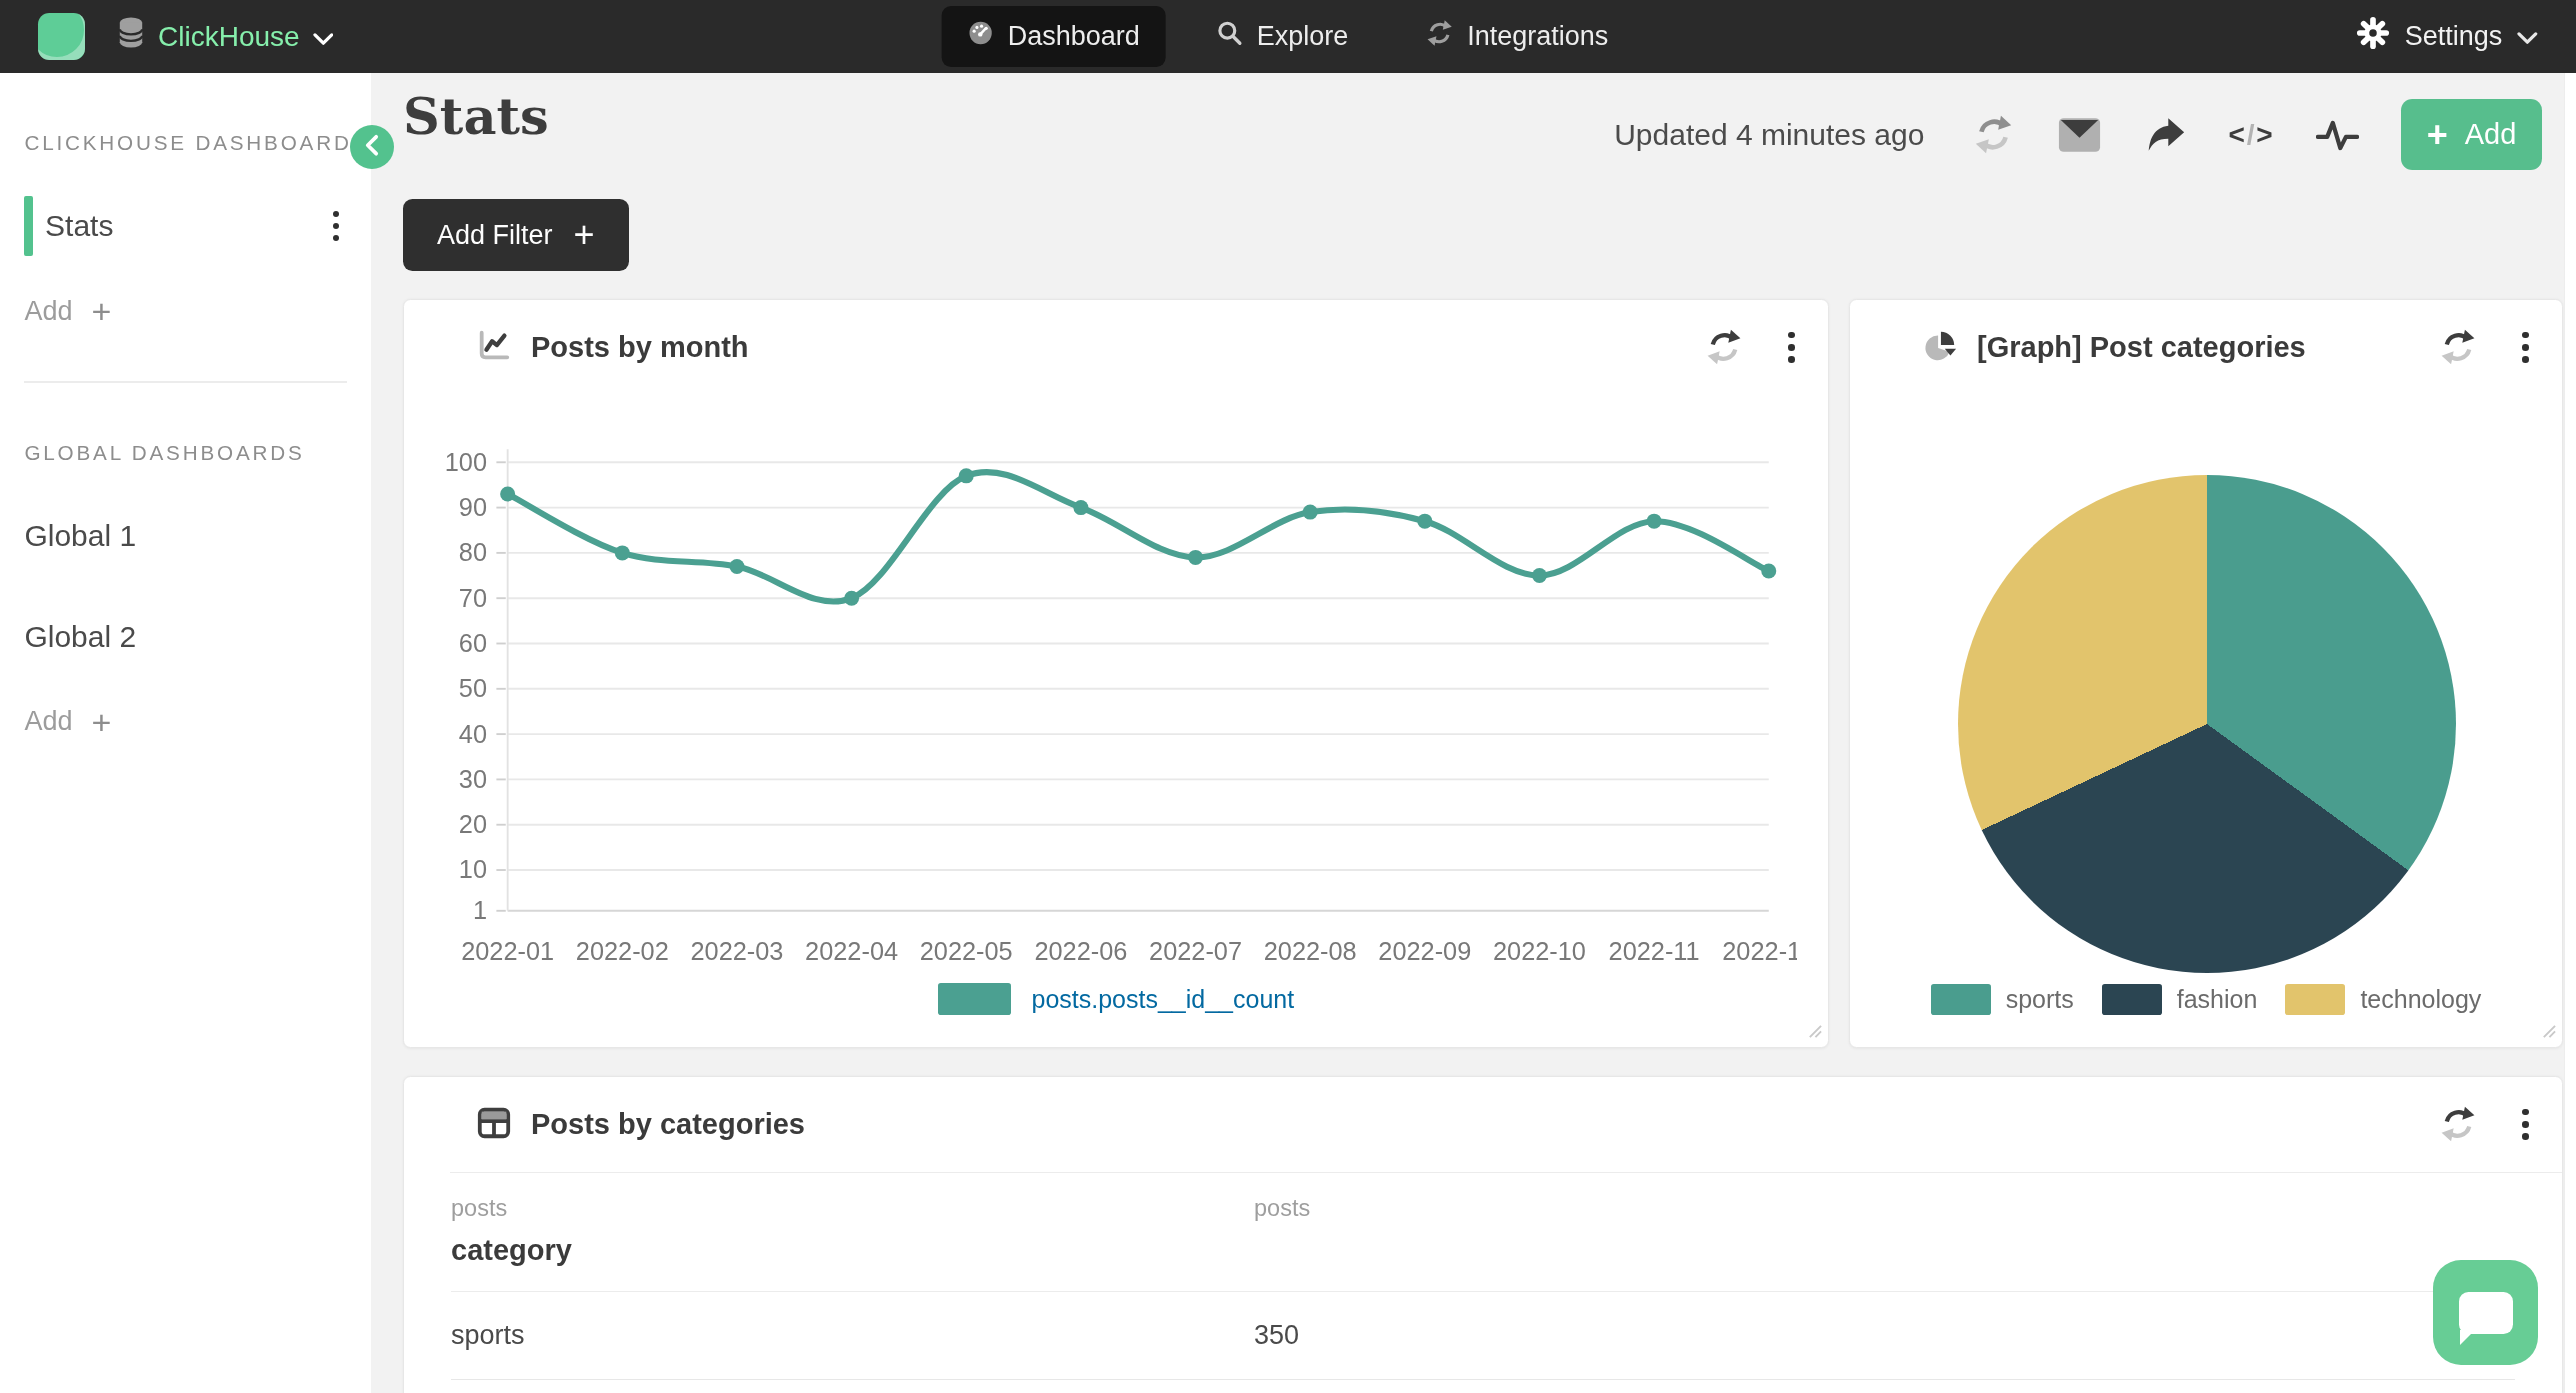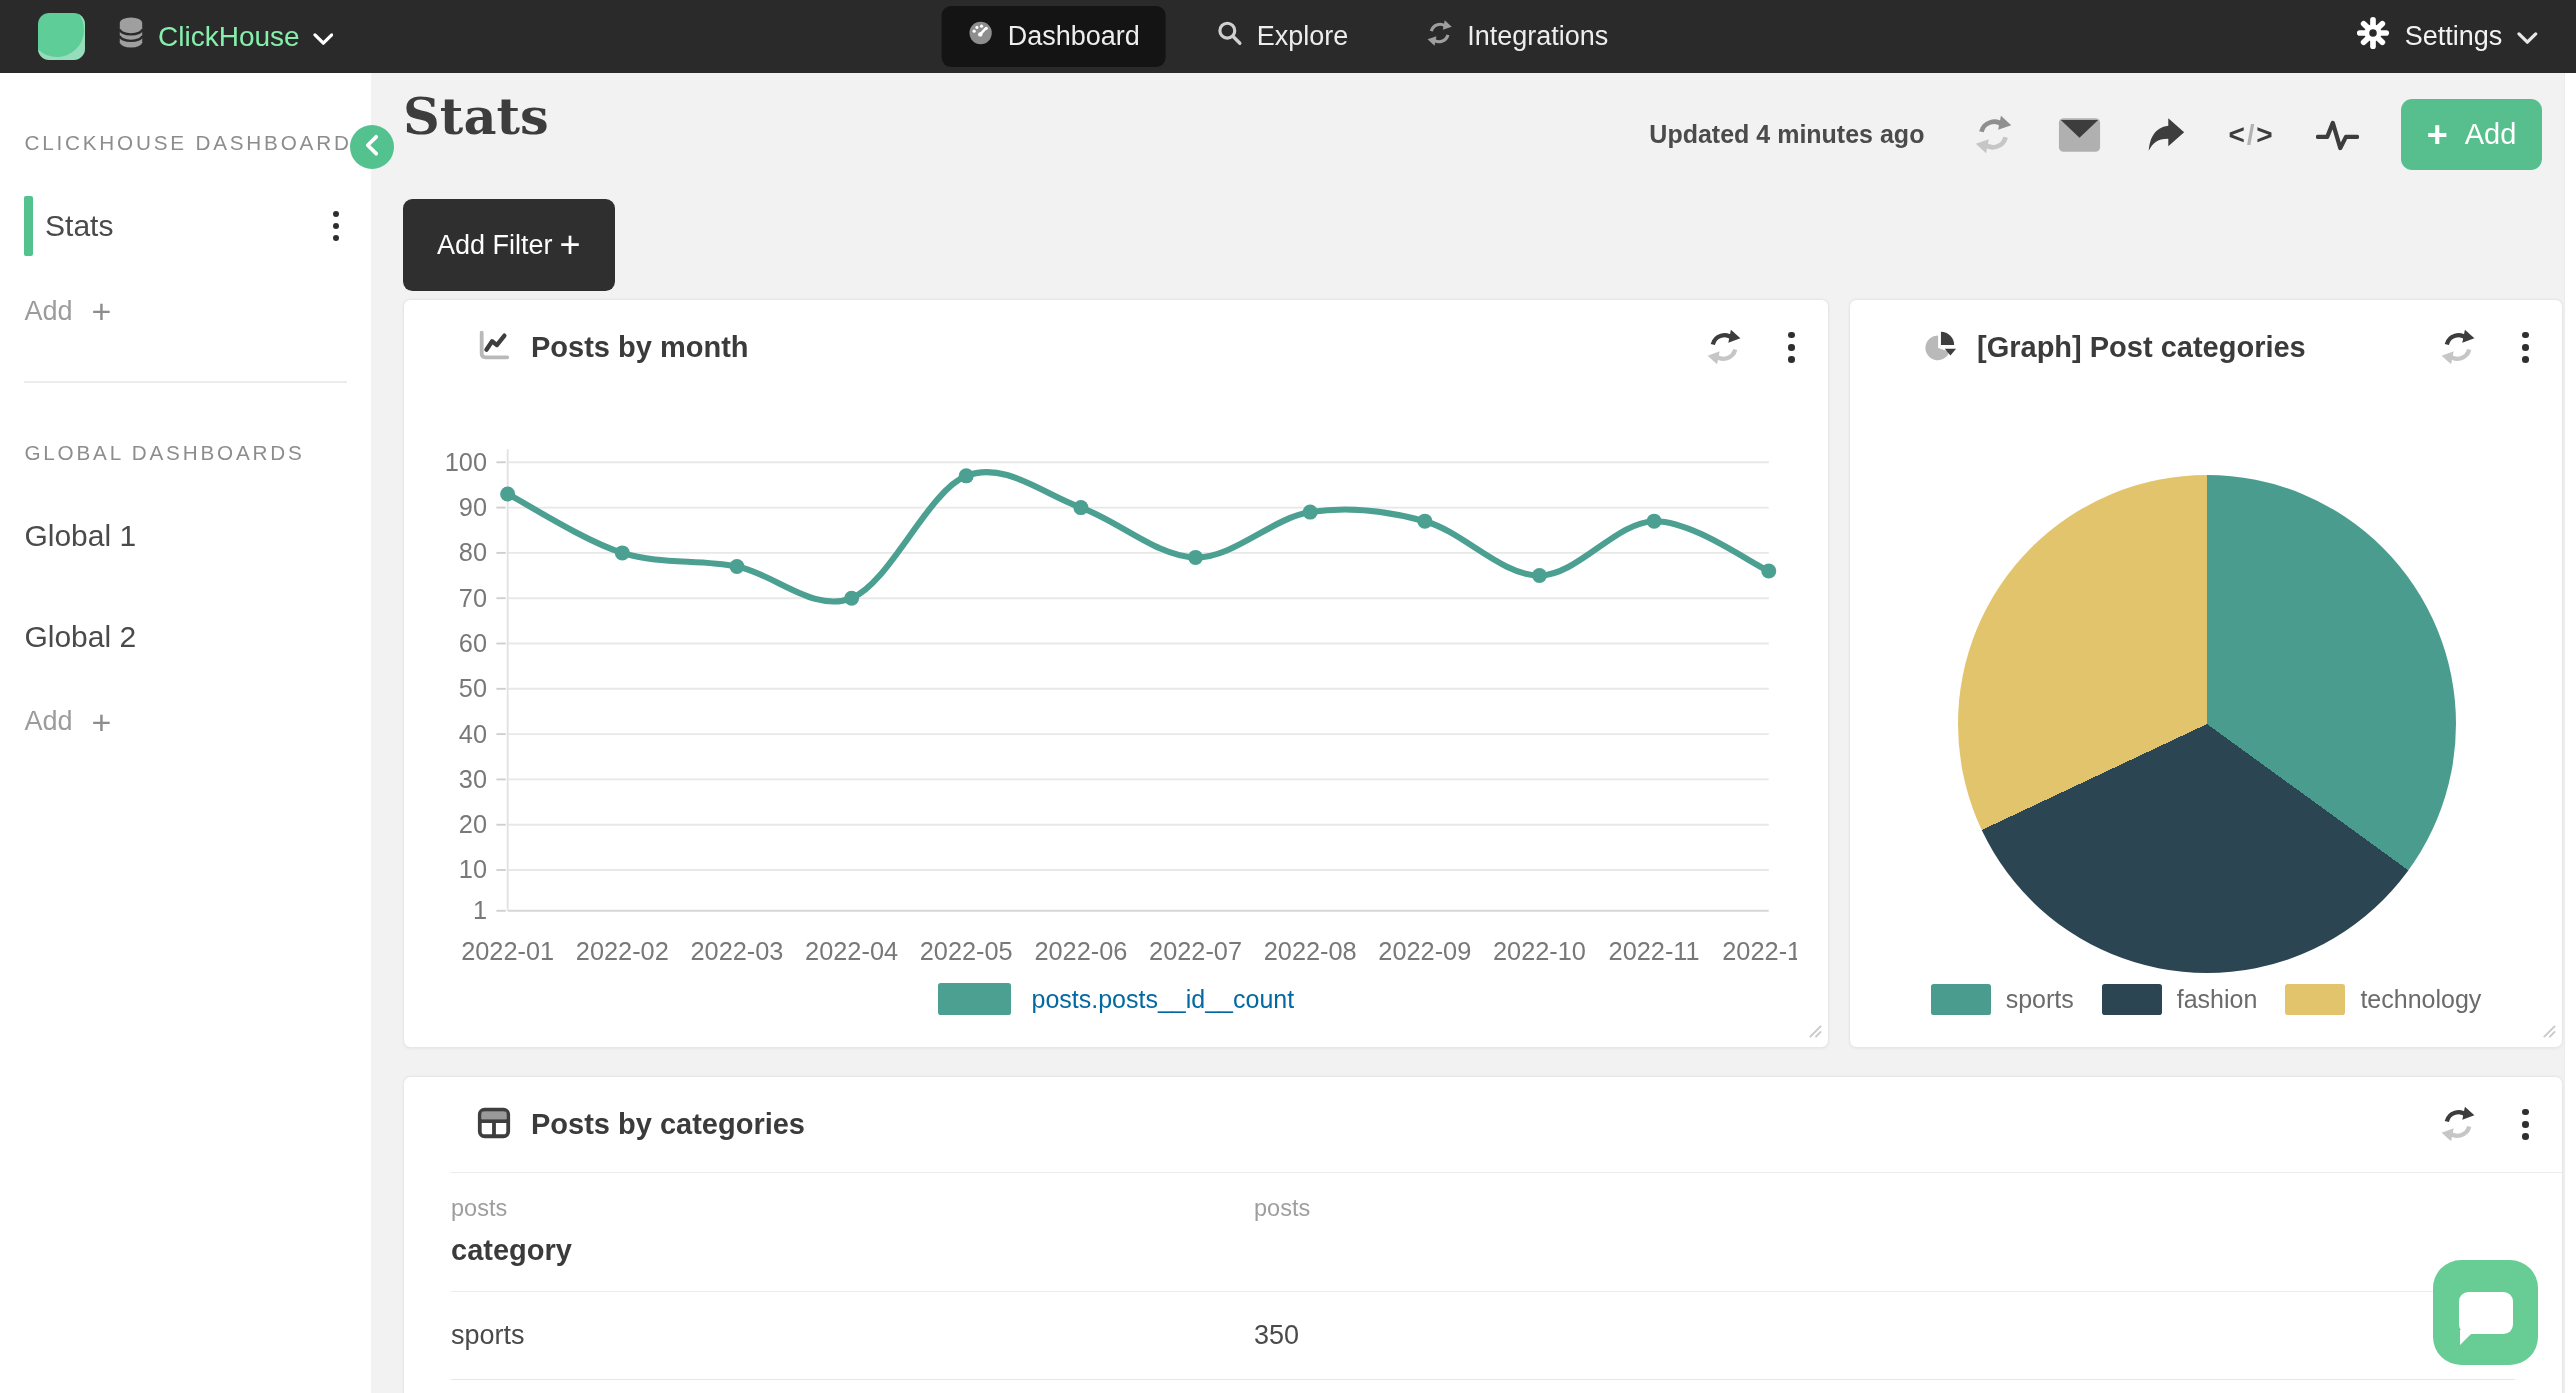--- a/index.html
+++ b/index.html
@@ -37,29 +37,29 @@
   .side-add { display:flex; align-items:center; gap:19px; margin:38px 24.4px 0 24.4px;
               font-size:27px; color:#9c9c9c; cursor:pointer; }
   .side-add .plus { font-size:34px; line-height:1; color:#8d8d8d; }
   .side-divider { height:1.9px; background:#ececec; margin:53px 24.4px 0 24.4px; }
 
   
   .main { position:absolute; left:371px; top:73px; right:0; bottom:0; overflow:hidden; background:#f2f2f2; }
   .page-title { position:absolute; left:32px; top:13px; font-family:"DejaVu Serif", serif;
                 font-size:51px; font-weight:bold; color:#3d3d3d; }
   .header-actions { position:absolute; right:34px; top:26px; display:flex; align-items:center; gap:41px; }
-  .updated { font-size:25px; font-weight:bold; color:#4b4b4b; margin-right:5.6px; }
+  .updated { font-size:30px; font-weight:normal; color:#4b4b4b; margin-right:5.6px; }
   .icon-btn { width:45px; height:45px; display:flex; align-items:center; justify-content:center; cursor:pointer; }
   .code-icon { font-size:28px; font-weight:bold; color:#3d3d3d; letter-spacing:1.9px; }
   .code-icon i { color:#b3b3b3; font-style:normal; }
   .add-btn { display:flex; align-items:center; justify-content:center; gap:17px; width:141px; height:71px;
              background:#57be8d; color:#ffffff; font-size:29px; border-radius:11.3px; cursor:pointer; }
   .add-btn .plus { font-size:36px; font-weight:bold; line-height:1; }
-  .add-filter { position:absolute; left:32px; top:126px; display:flex; align-items:center; gap:7px;
-                height:92px; padding:0 34px; background:#2f2f2f; color:#fdfdfd; font-size:27px;
+  .add-filter { position:absolute; left:32px; top:126px; display:flex; align-items:center; gap:21px;
+                height:72px; padding:0 34px; background:#2f2f2f; color:#fdfdfd; font-size:27px;
                 border-radius:9.4px; cursor:pointer; }
   .add-filter .plus { font-size:36px; line-height:1; }
 
   
   .card { position:absolute; background:#ffffff; border:0.9px solid #e7e7e7; border-radius:7.5px;
           box-shadow:0 0.9px 2.8px rgba(0,0,0,.05); }
   .card-head { display:flex; align-items:center; gap:19px; padding:24.4px 26px;margin-left:46px; }
   .card-title { font-size:29px; font-weight:bold; color:#3b3b3b; }
   .card-head-right { margin-left:auto; display:flex; align-items:center; gap:34px; }
   .resize-handle { position:absolute; right:5.6px; bottom:5.6px; cursor:nwse-resize; }

